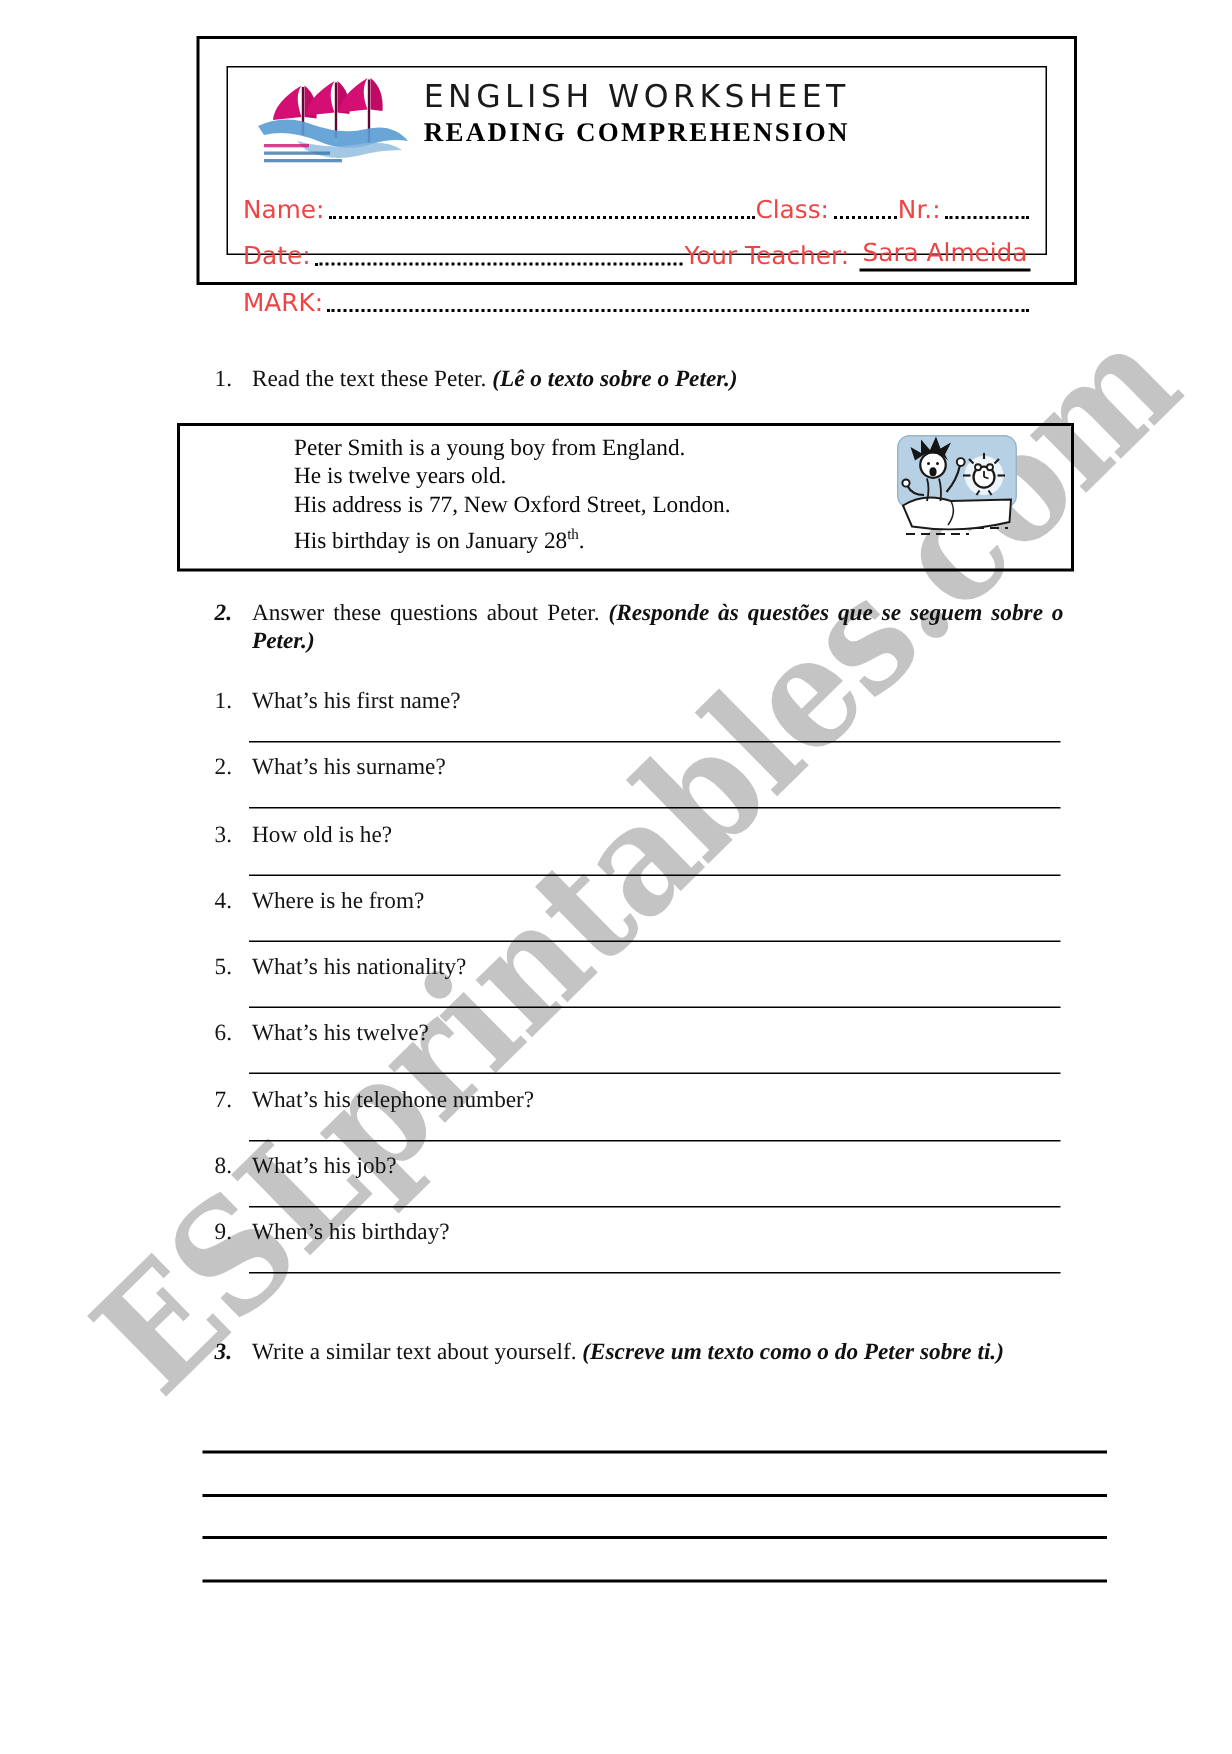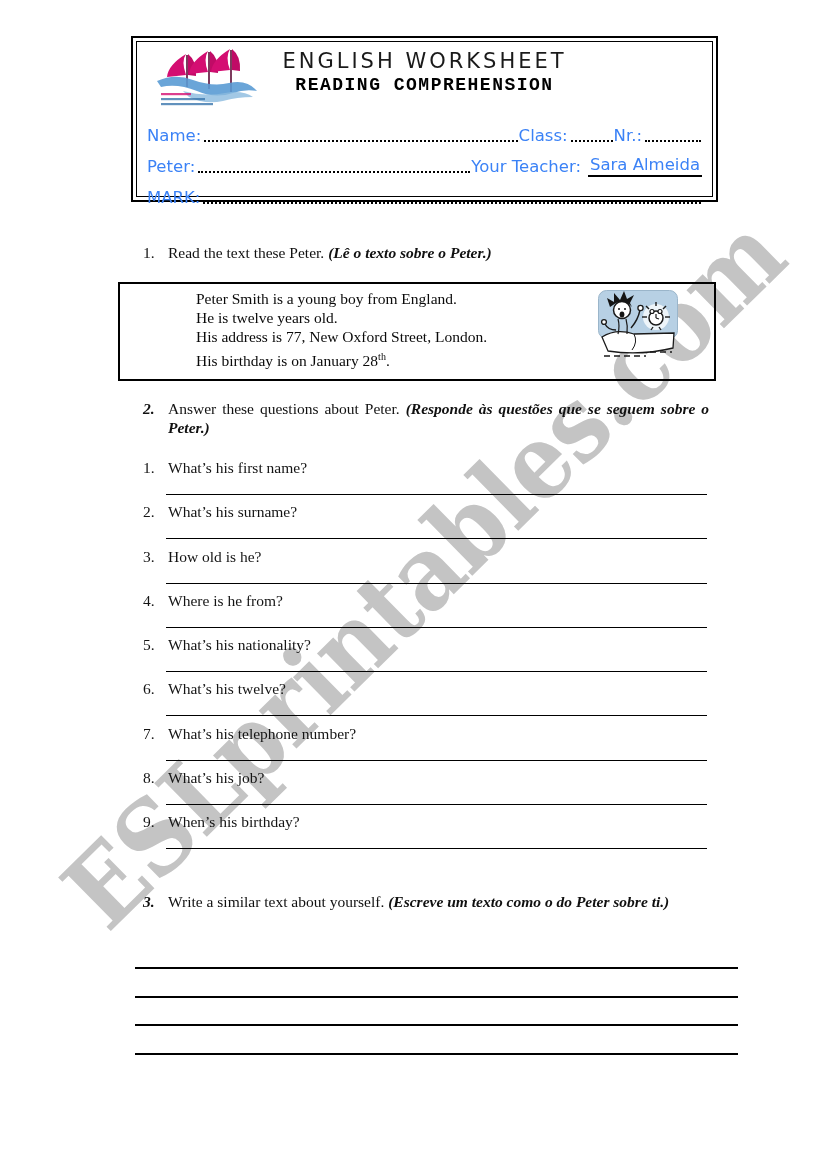--- a/index.html
+++ b/index.html
@@ -24,24 +24,24 @@
     letter-spacing: -1px;
     color: #c4c4c4;
     white-space: nowrap;
     z-index: 0;
     user-select: none;
   }
   .content { position: absolute; inset: 0; z-index: 1; }
 
   
   .header-box {
-    position: absolute; left: 131px; top: 36px;
+    position: absolute; left: 131px; top: 24px;
     width: 587px; height: 166px;
     border: 2px solid #000;
-    padding: 3px;
+    padding: 18px;
     background: transparent;
   }
   .header-inner {
     border: 1px solid #000;
     width: 100%; height: 100%;
     position: relative;
     padding: 4px 10px 0 10px;
     font-family: "DejaVu Sans", sans-serif;
   }
   .logo { position: absolute; left: 16px; top: 5px; }
@@ -53,29 +53,29 @@
     margin-top: 3px;
     font-family: "DejaVu Sans", sans-serif;
   }
   .hb-subtitle {
     text-align: center;
     font-size: 18px;
     font-weight: bold;
     letter-spacing: 1.5px;
     color: #000;
     margin-top: 2px;
-    font-family: Liberation Mono, monospace;
+    font-family: Liberation Serif, serif;
   }
   .fields { margin-top: 21px; }
   .field-row {
     display: flex;
     align-items: flex-end;
     height: 31px;
     font-size: 16.5px;
-    color: #3b82f6;
+    color: #ef4444;
   }
   .clabel { white-space: nowrap; padding-bottom: 2px; }
   .dots {
     border-bottom: 2.4px dotted #000;
     height: 12px;
     margin: 0 1px 5px 3px;
   }
   .dots.grow { flex: 1 1 auto; }
   .dots.w40 { flex: 0 0 42px; }
   .dots.w58 { flex: 0 0 56px; }
@@ -171,21 +171,21 @@
         <div class="fields">
           <div class="field-row">
             <span class="clabel">Name:</span>
             <span class="dots grow"></span>
             <span class="clabel">Class:</span>
             <span class="dots w40"></span>
             <span class="clabel">Nr.:</span>
             <span class="dots w58"></span>
           </div>
           <div class="field-row">
-            <span class="clabel">Peter:</span>
+            <span class="clabel">Date:</span>
             <span class="dots grow"></span>
             <span class="clabel">Your Teacher:</span>
             <span class="clabel teacher-name">Sara Almeida</span>
           </div>
           <div class="field-row">
             <span class="clabel">MARK:</span>
             <span class="dots grow"></span>
           </div>
         </div>
 

